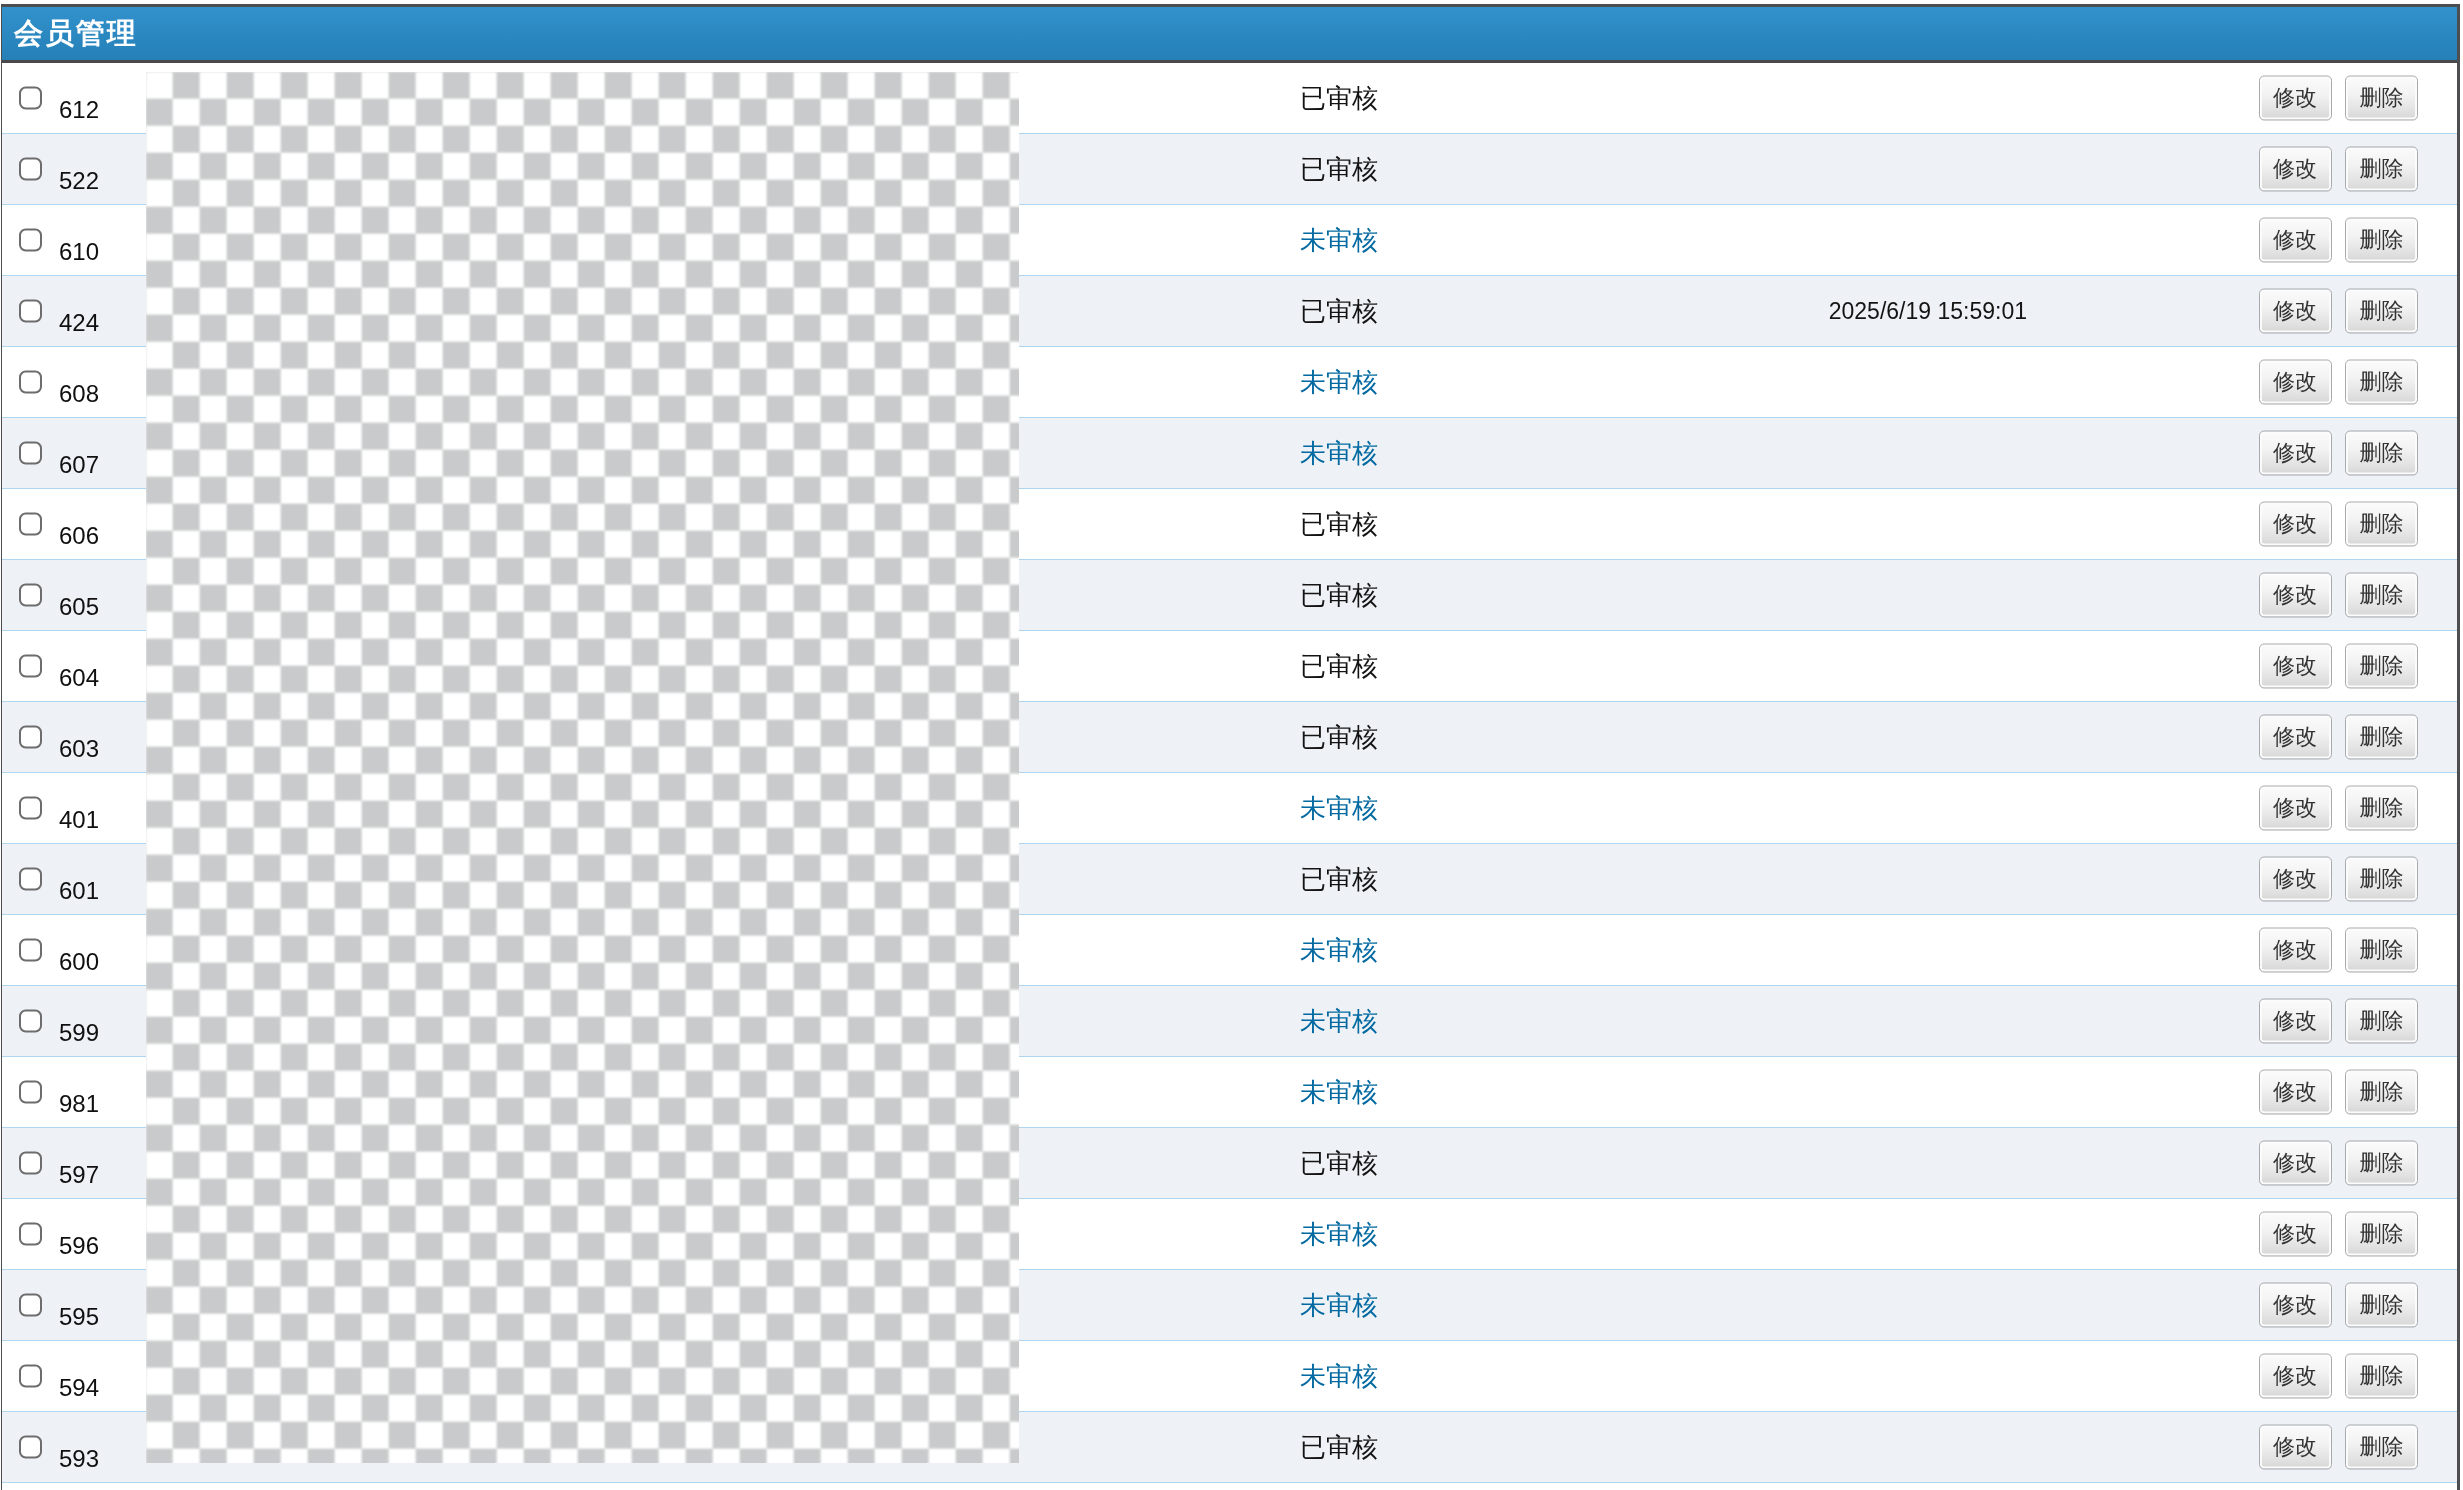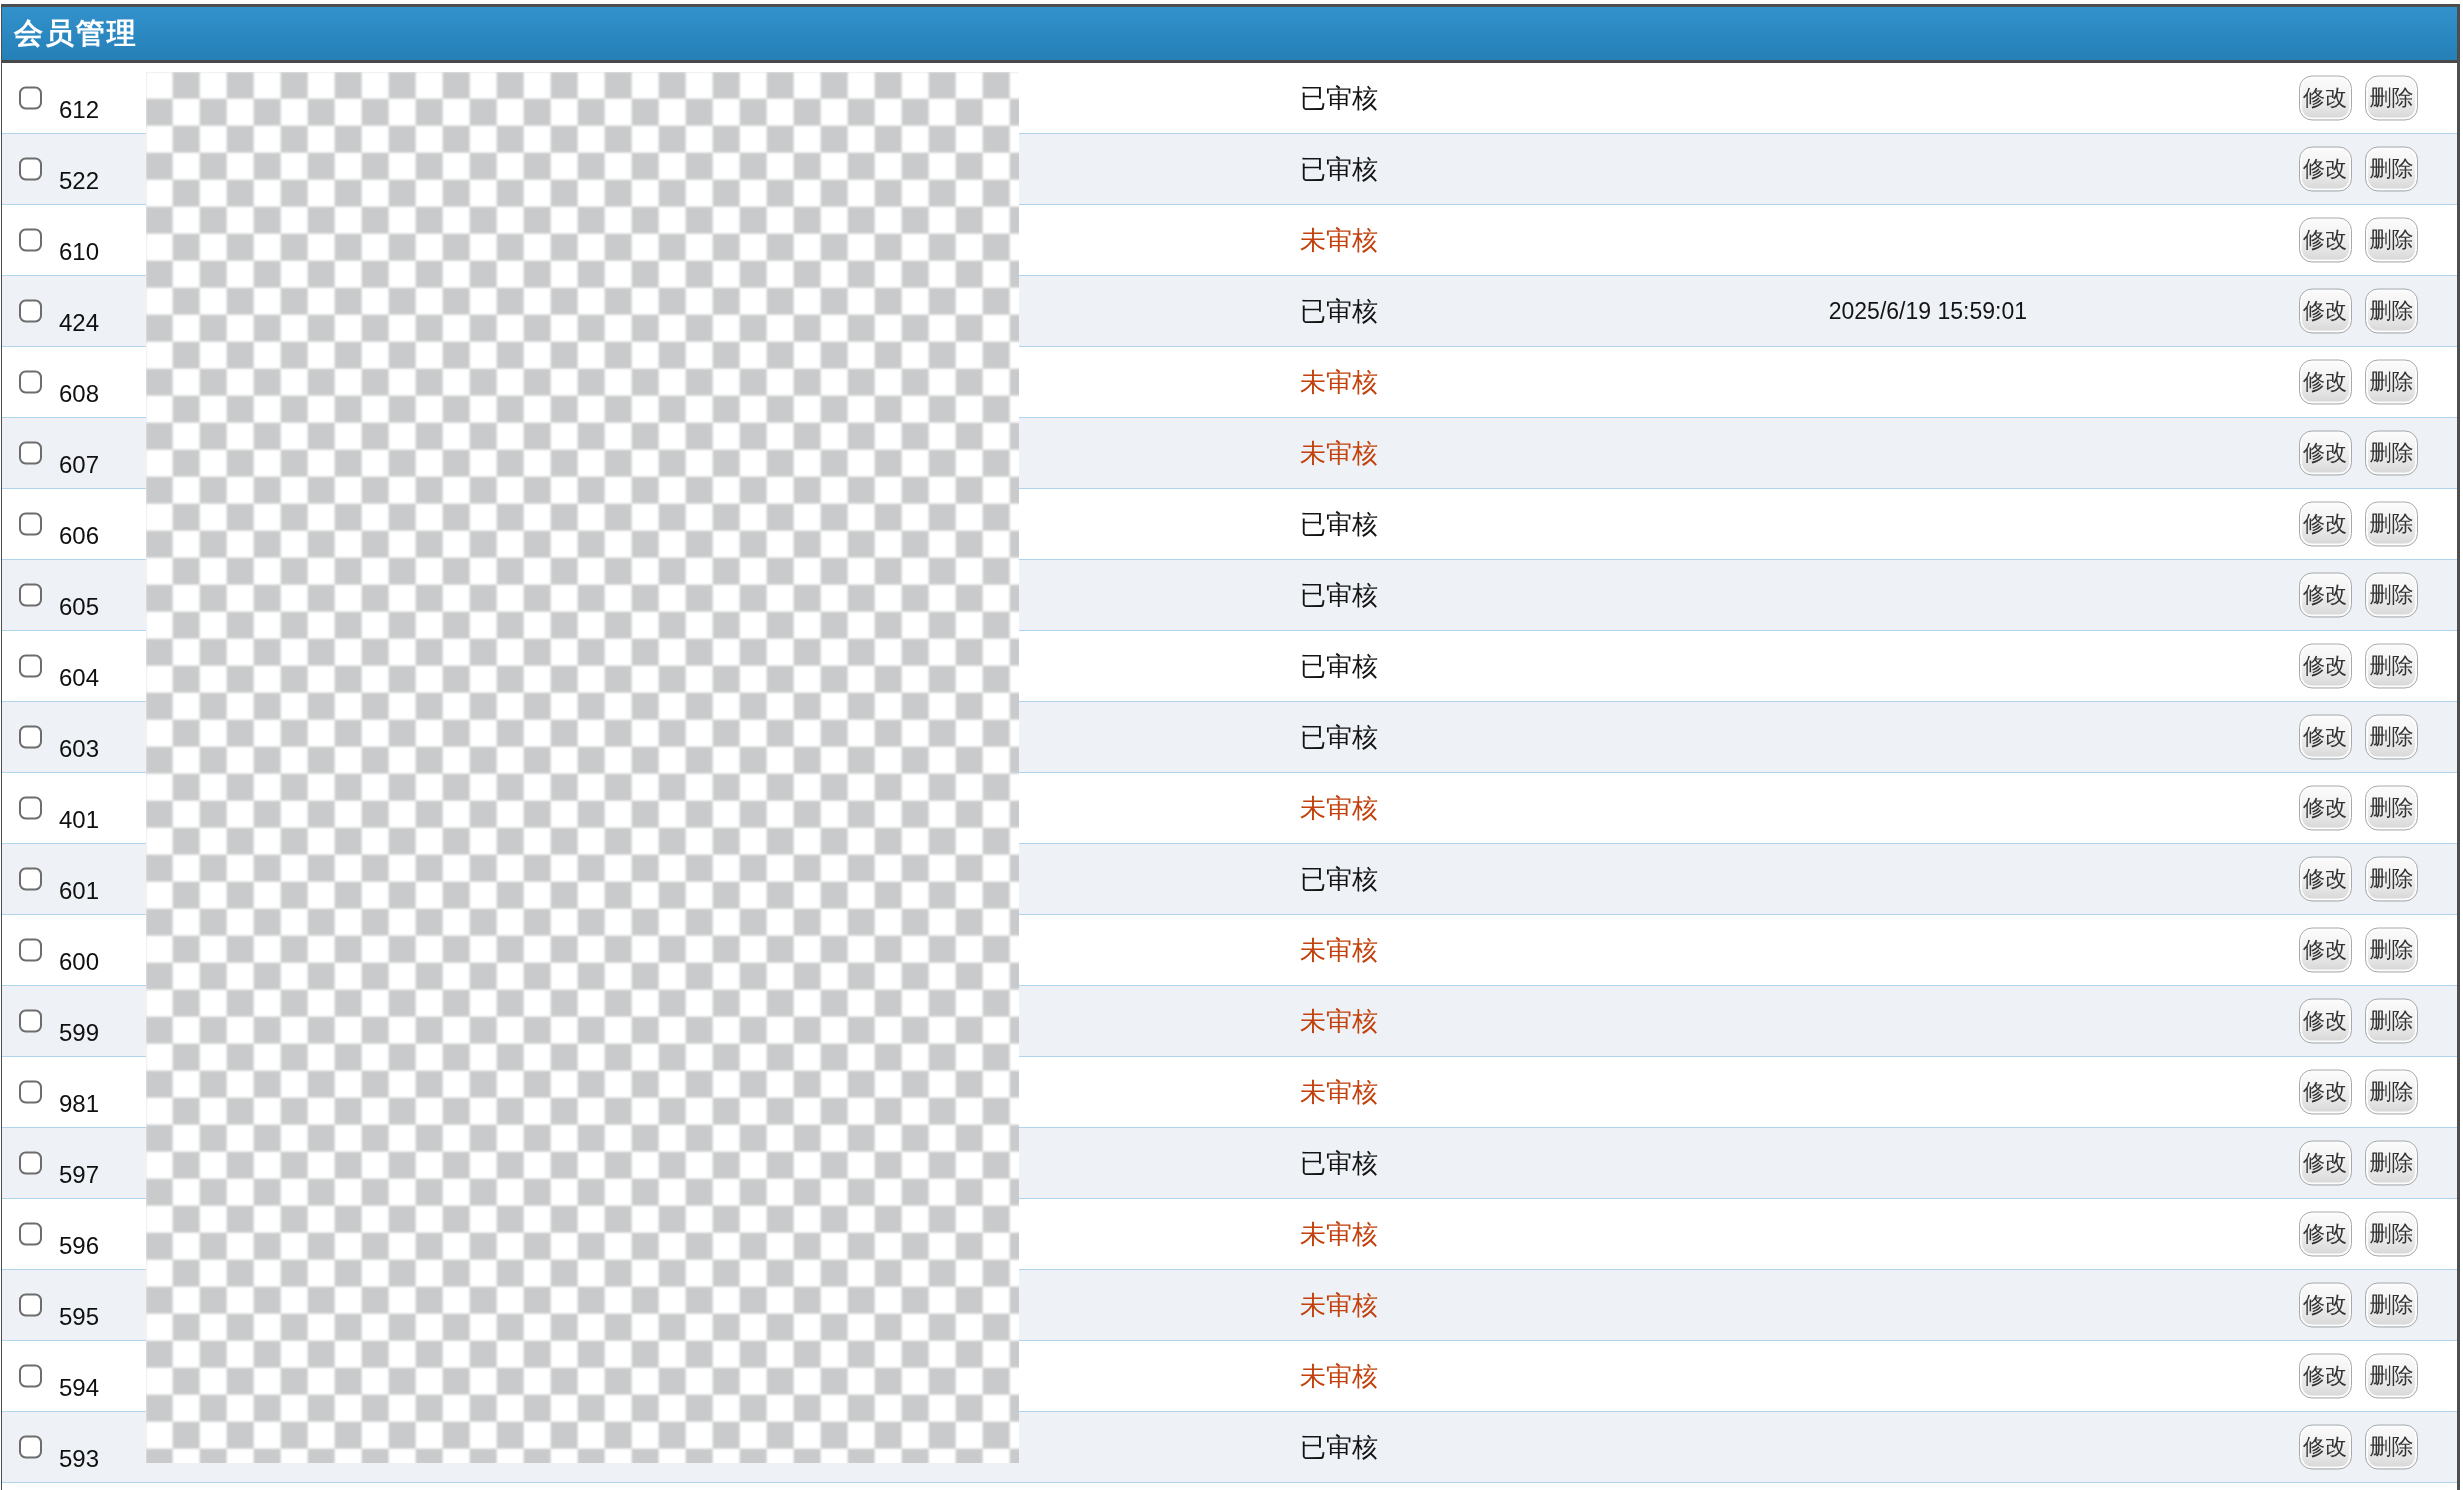--- a/index.html
+++ b/index.html
@@ -34,32 +34,32 @@
     border:2.4px solid #6d6d6d;border-radius:6.7px;background:#ffffff;cursor:pointer;
   }
   .rid{
     position:absolute;left:57px;top:50%;transform:translateY(-50%);
     font-size:24px;color:#101010;white-space:nowrap;margin-top:12px;
   }
   .status{
     position:absolute;left:1298px;width:134px;top:50%;transform:translateY(-50%);
     text-align:left;font-size:26px;color:#141414;white-space:nowrap;
   }
-  .status.unapproved{color:#c2410c;}
+  .status.unapproved{color:#0369a1;}
   .ts{
     position:absolute;left:1679px;width:346px;top:50%;transform:translateY(-50%);
     text-align:right;font-size:23px;color:#141414;white-space:nowrap;
   }
   .actions{
     position:absolute;right:39px;top:50%;transform:translateY(-50%);
     display:flex;gap:13.4px;
   }
   .btn{
-    width:53px;height:45px;box-sizing:border-box;padding:0;
-    border:1.9px solid #a6aaad;border-radius:13px;
+    width:73px;height:45px;box-sizing:border-box;padding:0;
+    border:1.9px solid #a6aaad;border-radius:5px;
     background:linear-gradient(180deg,#fbfbfb 0%,#f3f3f3 40%,#e2e2e3 78%,#d6d6d7 100%);
     box-shadow:inset 0 0 0 1.9px #fcfcfc;
     font-size:22px;color:#333333;font-family:inherit;cursor:pointer;
     line-height:1;
   }
   .redaction{
     position:absolute;left:144px;top:65px;width:873px;height:1391px;
     overflow:hidden;z-index:5;background:#ffffff;
   }
   .redaction-inner{

